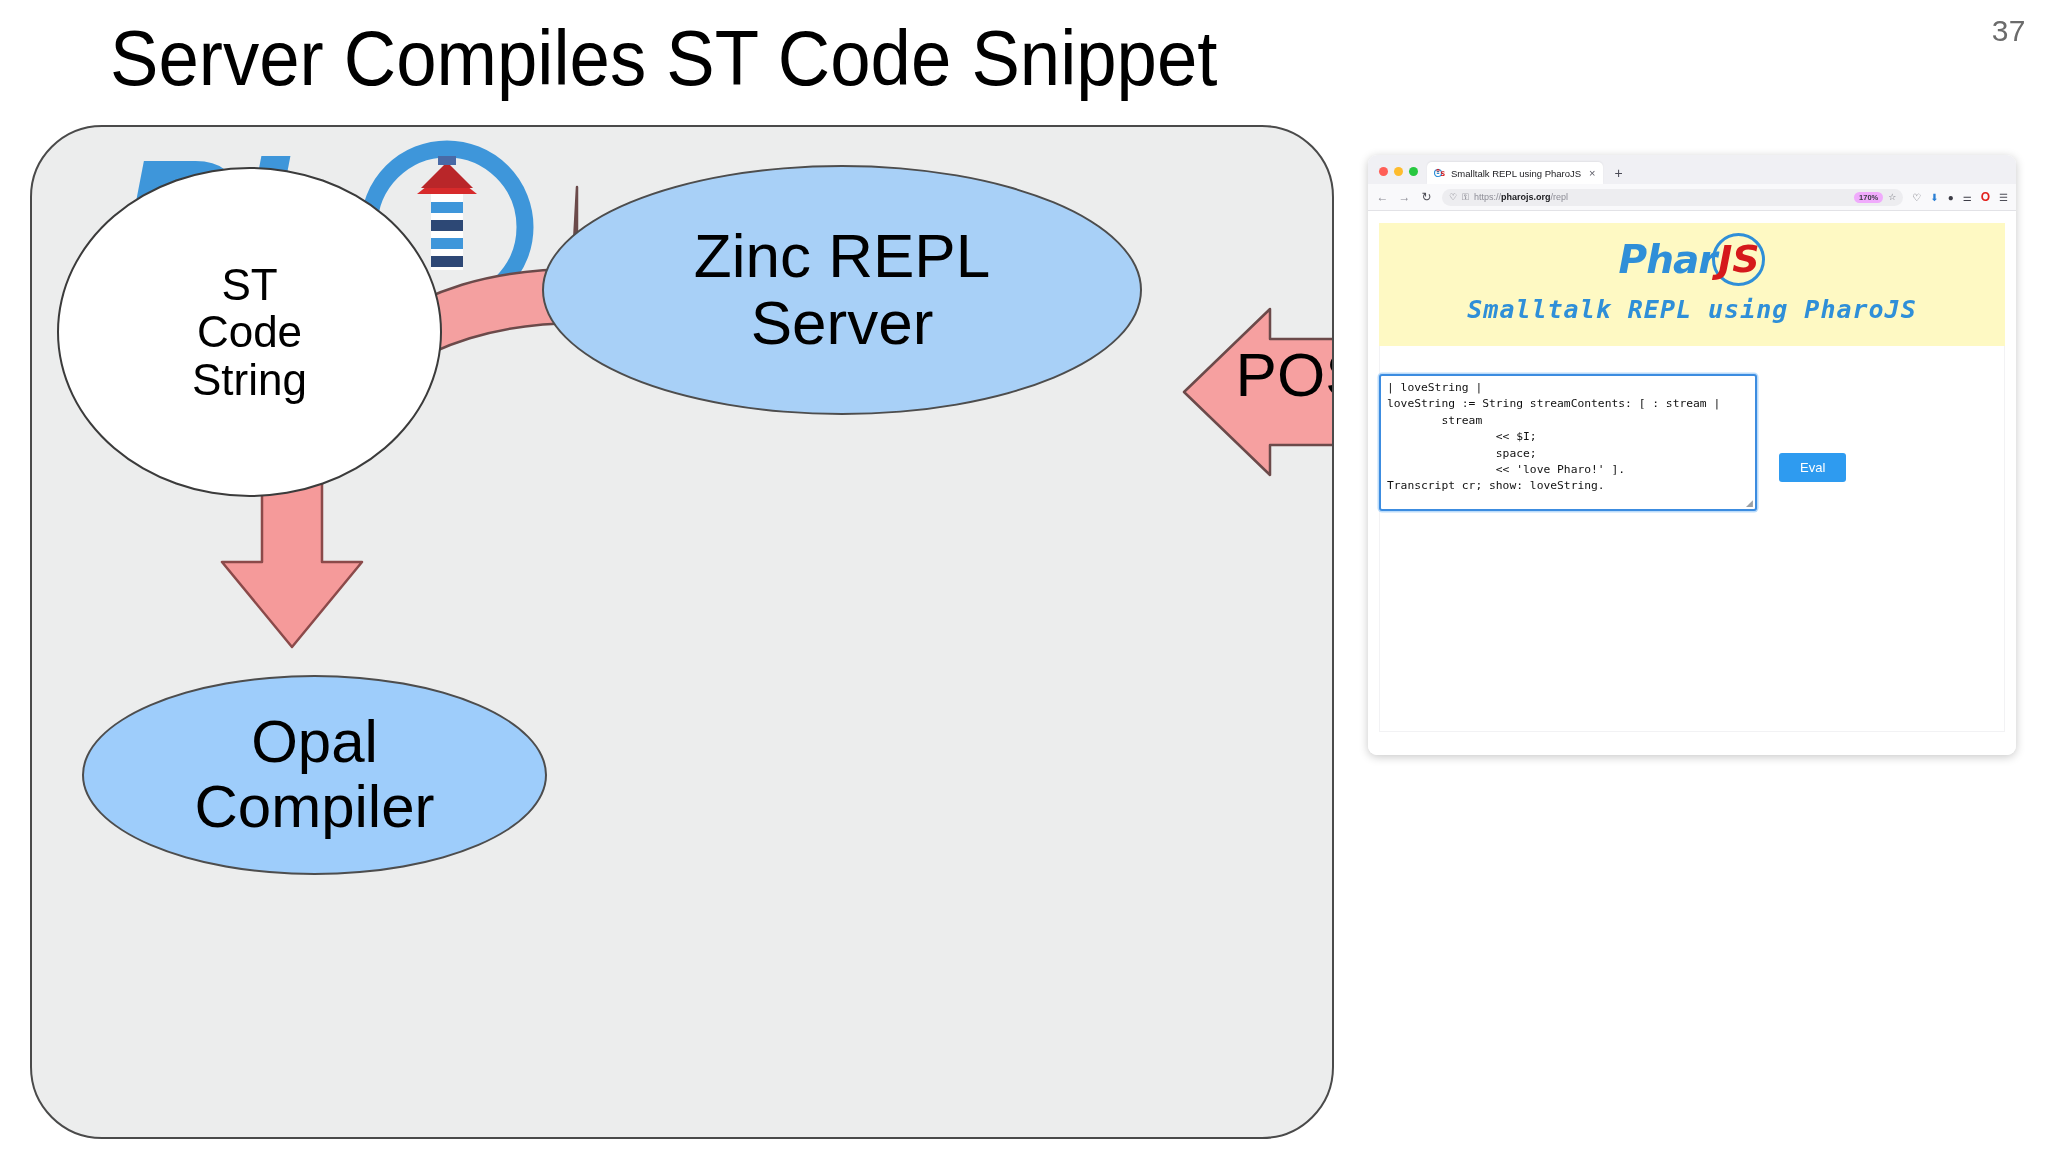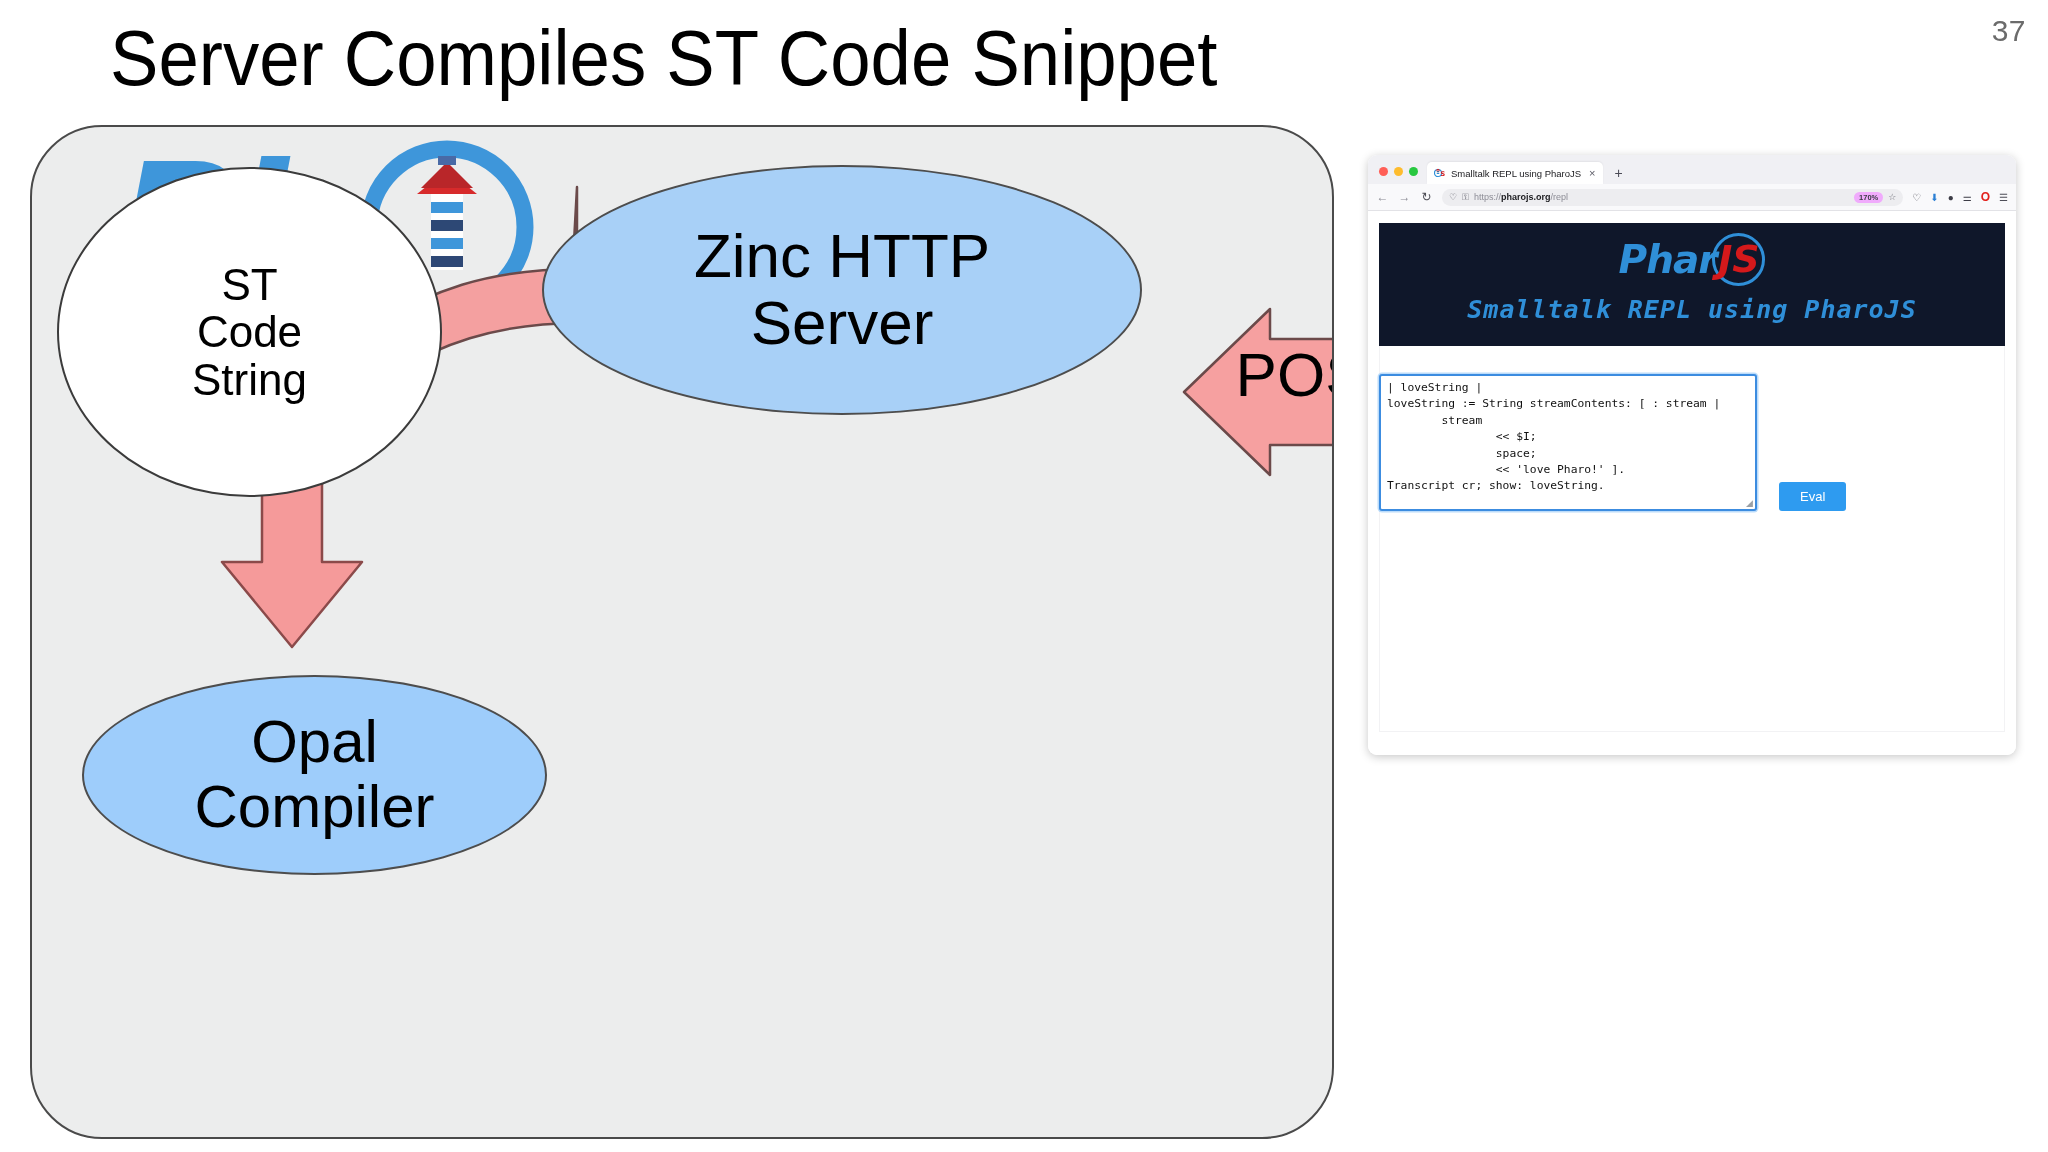--- a/index.html
+++ b/index.html
@@ -73,33 +73,33 @@
   .url-ico{font-size:9px;color:#6f6f79;}
 
   #toolbar-right{display:flex;align-items:center;gap:9px;}
   .tb-ico{font-size:10px;color:#4e4e58;}
   .tb-ico.blue{color:#2b7fd4;}
   .tb-ico.dark{color:#3c3c46;}
   .tb-ico.red{color:#e2211c;font-weight:700;font-size:12px;}
 
   #page-content{background:#fff;height:calc(100% - 55px);position:relative;}
 
-  #hero-banner{position:absolute;left:11px;top:12px;right:11px;height:123px;background:#0f172a;}
+  #hero-banner{position:absolute;left:11px;top:12px;right:11px;height:123px;background:#fef9c3;}
   #logo-row{height:72px;display:flex;align-items:center;justify-content:center;}
   #logo-phar{font-size:39px;font-style:italic;font-weight:700;color:#2f8fd8;
              font-family:"DejaVu Sans",sans-serif;letter-spacing:-1px;}
   #logo-js-circle{width:47px;height:47px;border-radius:50%;border:3.5px solid #2f8fd8;
       display:flex;align-items:center;justify-content:center;margin-left:-4px;}
   #logo-js{font-size:38px;font-style:italic;font-weight:700;color:#d5191b;
            font-family:"DejaVu Sans",sans-serif;}
   #tagline{text-align:center;font-size:25px;color:#2f8fd8;font-style:italic;font-weight:700;
            font-family:"DejaVu Sans Mono","Liberation Mono",monospace;letter-spacing:1px;}
 
   #editor-row{position:absolute;left:11px;top:163px;right:11px;display:flex;
-              align-items:flex-end;gap:22px;}
+              align-items:center;gap:22px;}
   #code-editor{flex:none;width:378px;height:137px;background:#fff;border:2px solid #3c8ce0;
        border-radius:3px;box-shadow:0 0 0 1.5px #bcdcfa;position:relative;box-sizing:border-box;}
   #code-text{margin:0;padding:4px 6px;font-family:"DejaVu Sans Mono","Liberation Mono",monospace;
        font-size:11.3px;line-height:1.45;color:#111;white-space:pre;}
   #resize-grip{position:absolute;right:2px;bottom:1px;font-size:9px;color:#9aa0a6;}
   #eval-button{flex:none;background:#2e9bf0;color:#fff;border:none;border-radius:3px;
        padding:7px 21px;font-size:13px;margin-top:49px;font-family:"Liberation Sans",sans-serif;
        cursor:pointer;}
 
   #content-card-edge{position:absolute;left:11px;top:12px;right:11px;bottom:24px;
@@ -138,21 +138,21 @@
 
       <path d="M 230 320 L 290 320 L 290 435 L 330 435 L 260 520 L 190 435 L 230 435 Z" fill="#f59a9a" stroke="#8b4a4a" stroke-width="2.5" stroke-linejoin="round"></path>
     </svg>
 
     <svg id="post-arrow-layer" viewBox="0 0 260 170">
       <path d="M 258 32 L 88 32 L 88 2 L 2 85 L 88 168 L 88 138 L 258 138 Z" fill="#f6a0a0" stroke="#6b4a4a" stroke-width="2.5" stroke-linejoin="round"></path>
     </svg>
     <div id="post-label">POST</div>
 
     <div class="node" id="node-zinc-http-server">
-      <span style="white-space:pre-line">Zinc HTTP
+      <span style="white-space:pre-line">Zinc REPL
 Server</span>
     </div>
 
     <div class="node" id="node-st-code-string">
       <span style="white-space:pre-line">ST
 Code
 String</span>
     </div>
 
     <div class="node" id="node-opal-compiler">

